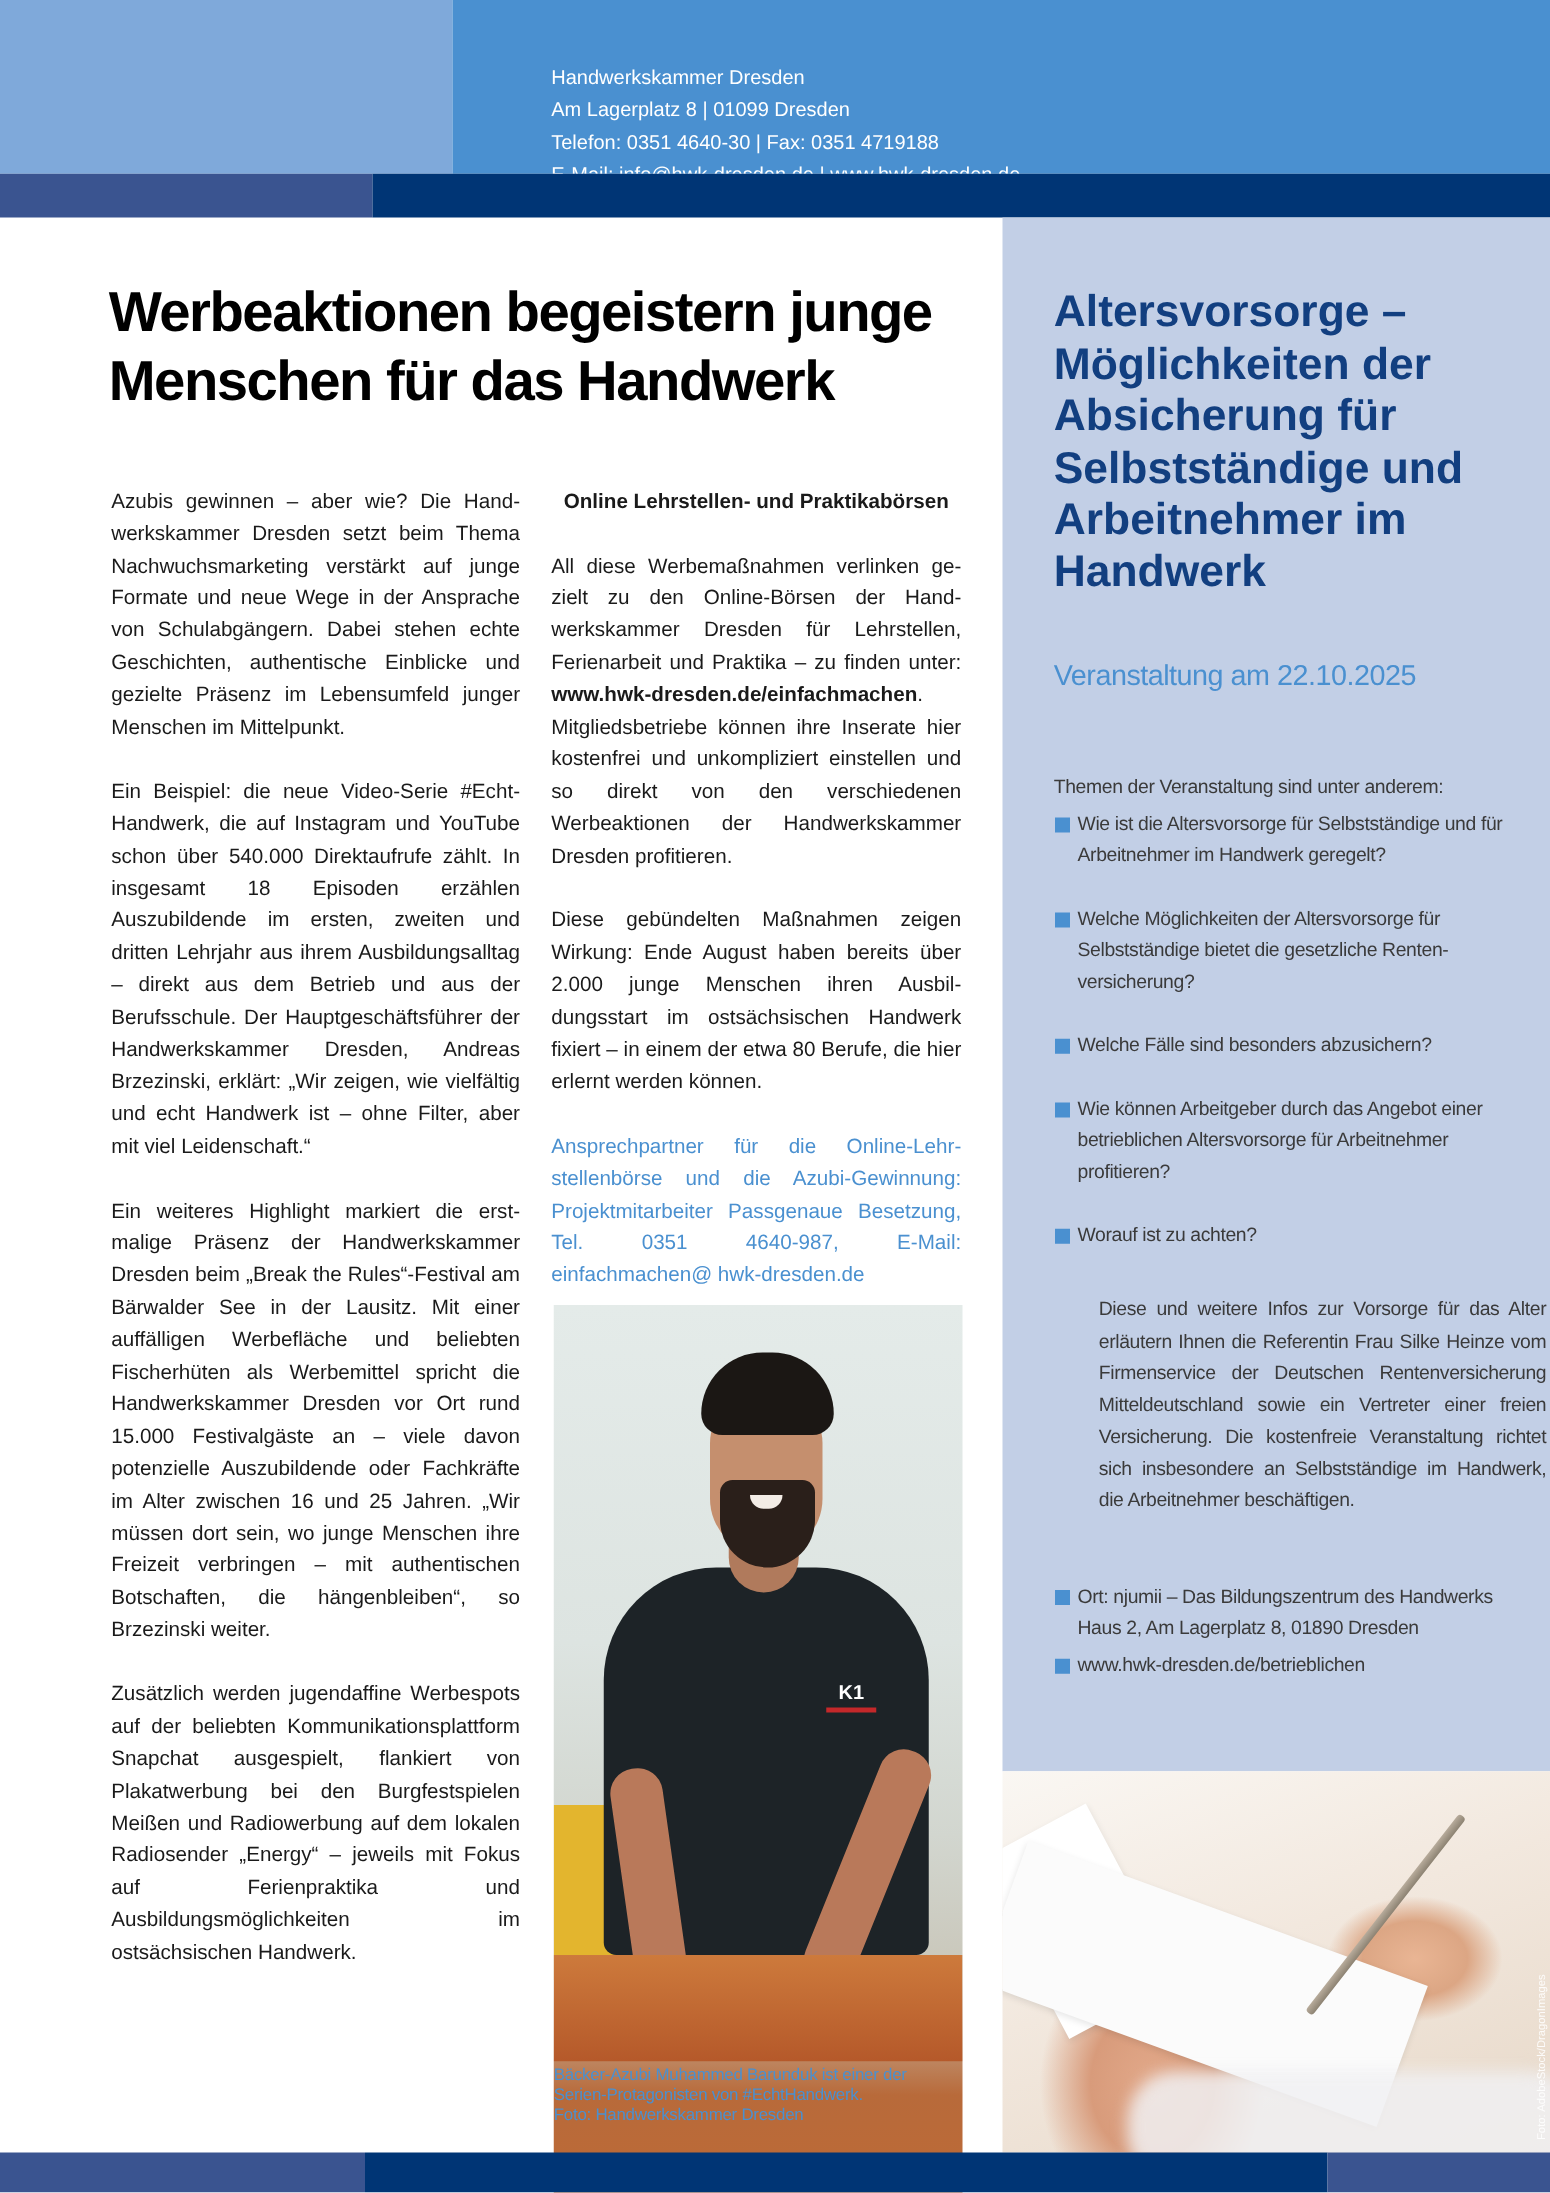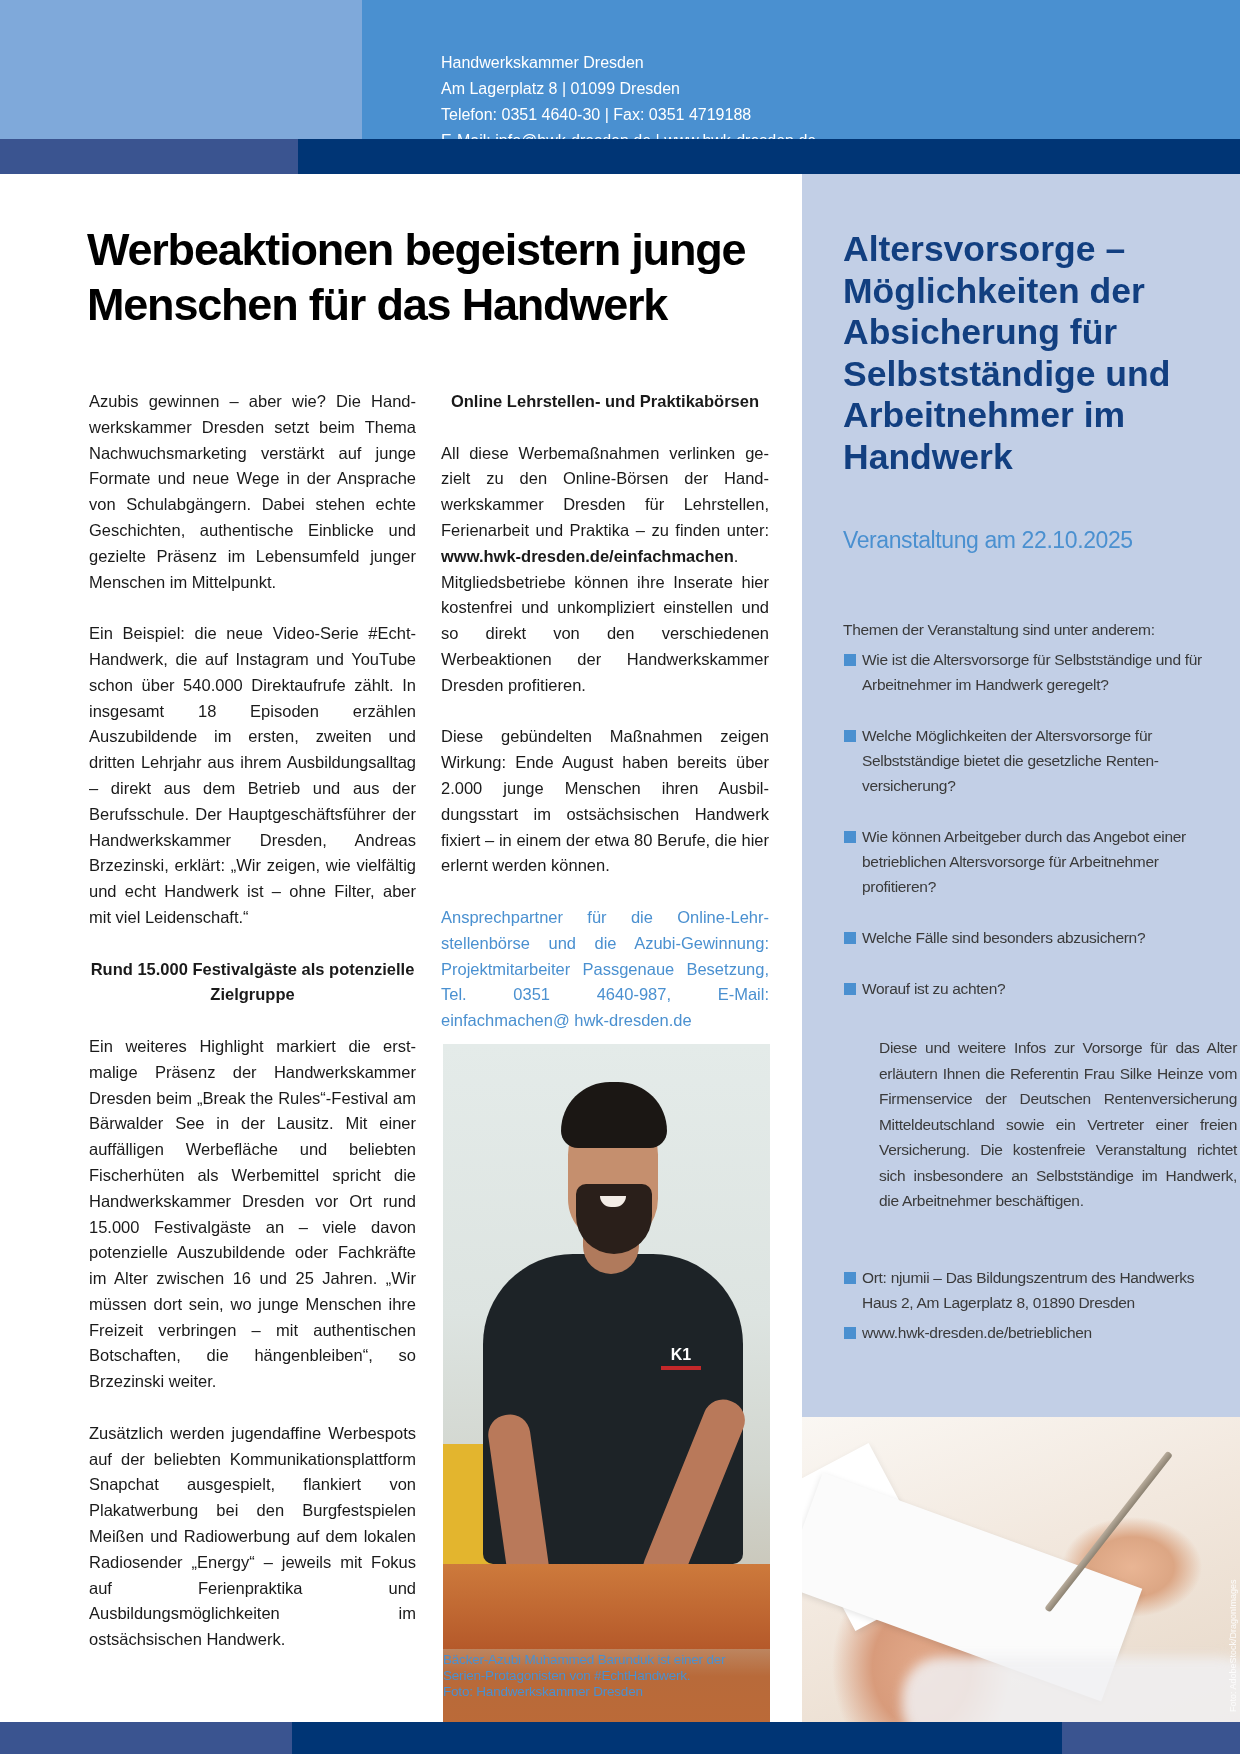--- a/index.html
+++ b/index.html
@@ -84,21 +84,20 @@
   <div>E-Mail: info@hwk-dresden.de | www.hwk-dresden.de</div>
 </div>
 <div class="band-slate"></div>
 <div class="band-navy"></div>
 
 <h1 class="main-title">Werbeaktionen begeistern junge Menschen für das Handwerk</h1>
 
 <div class="col col1">
   <p>Azubis gewinnen – aber wie? Die Hand­werks­kammer Dresden setzt beim Thema Nachwuchsmarketing verstärkt auf junge Formate und neue Wege in der Ansprache von Schulabgängern. Dabei stehen echte Geschichten, au­thentische Einblicke und gezielte Prä­senz im Lebensumfeld junger Menschen im Mittelpunkt.</p>
   <p>Ein Beispiel: die neue Video-Serie #Echt­Handwerk, die auf Instagram und You­Tube schon über 540.000 Direktaufrufe zählt. In insgesamt 18 Episoden erzäh­len Auszubildende im ersten, zweiten und dritten Lehrjahr aus ihrem Ausbil­dungsalltag – direkt aus dem Betrieb und aus der Berufsschule. Der Hauptge­schäftsführer der Handwerkskammer Dresden, Andreas Brzezinski, erklärt: „Wir zeigen, wie vielfältig und echt Handwerk ist – ohne Filter, aber mit viel Leidenschaft.“</p>
-  <h3>Rund 15.000 Festivalgäste als potenzielle Zielgruppe</h3>
   <p>Ein weiteres Highlight markiert die erst­malige Präsenz der Handwerkskammer Dresden beim „Break the Rules“-Festival am Bärwalder See in der Lausitz. Mit einer auffälligen Werbefläche und be­liebten Fischerhüten als Werbemittel spricht die Handwerkskammer Dresden vor Ort rund 15.000 Festivalgäste an – viele davon potenzielle Auszubildende oder Fachkräfte im Alter zwischen 16 und 25 Jahren. „Wir müssen dort sein, wo junge Menschen ihre Freizeit verbrin­gen – mit authentischen Botschaften, die hängenbleiben“, so Brzezinski weiter.</p>
   <p class="last">Zusätzlich werden jugendaffine Werbe­spots auf der beliebten Kommunikati­onsplattform Snapchat ausgespielt, flankiert von Plakatwerbung bei den Burgfestspielen Meißen und Radiower­bung auf dem lokalen Radiosender „Energy“ – jeweils mit Fokus auf Ferien­praktika und Ausbildungsmöglichkeiten im ostsächsischen Handwerk.</p>
 </div>
 
 <div class="col col2">
   <h3>Online Lehrstellen- und Praktikabörsen</h3>
   <p><span>All diese Werbemaßnahmen verlinken ge­zielt zu den Online-Börsen der Hand­werkskammer Dresden für Lehrstellen, Ferienarbeit und Praktika – zu finden unter: </span><span class="url">www.hwk-dresden.de/einfachma­chen</span><span>. Mitgliedsbetriebe können ihre Inse­rate hier kostenfrei und unkompliziert einstellen und so direkt von den verschie­denen Werbeaktionen der Handwerks­kammer Dresden profitieren.</span></p>
   <p>Diese gebündelten Maßnahmen zeigen Wirkung: Ende August haben bereits über 2.000 junge Menschen ihren Ausbil­dungsstart im ostsächsischen Handwerk fixiert – in einem der etwa 80 Berufe, die hier erlernt werden können.</p>
   <p class="contact last">Ansprechpartner für die Online-Lehr­stellenbörse und die Azubi-Gewinnung: Projektmitarbeiter Passgenaue Besetzung, Tel. 0351 4640-987, E-Mail: einfachmachen@ hwk-dresden.de</p>
 </div>
@@ -122,22 +121,22 @@
   <div>Foto: Handwerkskammer Dresden</div>
 </div>
 
 <div class="sidebar"></div>
 <h2 class="sb-title">Altersvorsorge – Möglichkeiten der Absicherung für Selbstständige und Arbeitnehmer im Handwerk</h2>
 <div class="sb-event">Veranstaltung am 22.10.2025</div>
 <div class="sb-intro">Themen der Veranstaltung sind unter anderem:</div>
 <ul class="sb-list">
   <li><span class="sq"></span><span>Wie ist die Altersvorsorge für Selbstständige und für Arbeitnehmer im Handwerk geregelt?</span></li>
   <li><span class="sq"></span><span>Welche Möglichkeiten der Altersvorsorge für Selbstständige bietet die gesetzliche Renten­versicherung?</span></li>
+  <li><span class="sq"></span><span>Welche Fälle sind besonders abzusichern?</span></li>
   <li><span class="sq"></span><span>Wie können Arbeitgeber durch das Angebot einer betrieblichen Altersvorsorge für Arbeit­nehmer profitieren?</span></li>
-  <li><span class="sq"></span><span>Welche Fälle sind besonders abzusichern?</span></li>
   <li><span class="sq"></span><span>Worauf ist zu achten?</span></li>
 </ul>
 <p class="sb-para">Diese und weitere Infos zur Vorsorge für das Alter erläutern Ihnen die Referentin Frau Silke Heinze vom Firmenservice der Deutschen Rentenversiche­rung Mitteldeutschland sowie ein Vertreter einer freien Versicherung. Die kostenfreie Veranstaltung richtet sich insbesondere an Selbstständige im Handwerk, die Arbeitnehmer beschäftigen.</p>
 <ul class="sb-facts">
   <li><span class="sq"></span><span>Ort: njumii – Das Bildungszentrum des Hand­werks Haus 2, Am Lagerplatz 8, 01890 Dresden</span></li>
   <li><span class="sq"></span><span>www.hwk-dresden.de/betrieblichen</span></li>
 </ul>
 
 <div class="sb-photo">
   <div class="paper2"></div>

